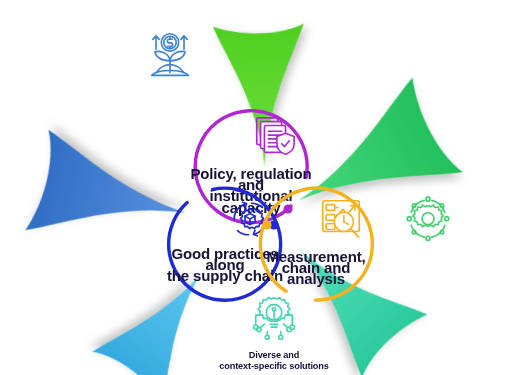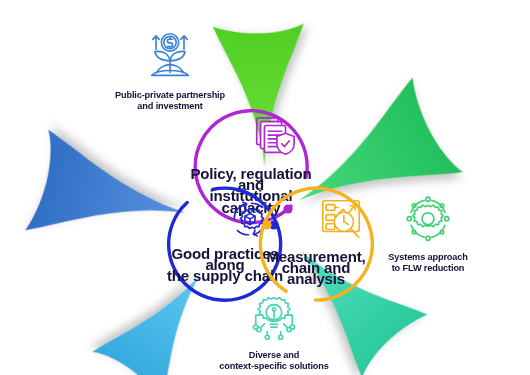--- a/index.html
+++ b/index.html
@@ -245,22 +245,20 @@
           <line x1="43.5" y1="22" x2="43.5" y2="8.5"></line>
           <polyline points="40.2,11.8 43.5,8.2 46.8,11.8"></polyline>
           <path d="M29 46 V32"></path>
           <path d="M29 34 C 20 34 14 30 13.5 24.5 C 21 23 28 27 29 34 Z"></path>
           <path d="M29 34 C 38 34 44 30 44.5 24.5 C 37 23 30 27 29 34 Z"></path>
           <path d="M15 46 C 18 40 25 38 29 38 C 33 38 40 40 43 46"></path>
           <path d="M10 49 C 14 45 22 44 29 44 C 36 44 44 45 48 49 Z"></path>
         </g>
       </svg>
     </div>
-    <div class="sat-label">Public-private partnership
-and investment</div>
   </div>
 
 
   <div class="sat" style="left:362px;top:190px;">
     <div class="sat-icon">
       <svg width="54" height="54" viewBox="0 0 56 56">
         <g fill="none" stroke="#3fcf6e" stroke-width="1.7" stroke-linecap="round" stroke-linejoin="round">
           <path d="M28 14 l2.9 1.2 2.6-1.6 2.1 2.5 3-.5 .7 3.1 3 .9 -.7 3.1 2.2 2.1 -2.2 2.1 .7 3.1 -3 .9 -.7 3.1 -3-.5 -2.1 2.5 -2.6-1.6 -2.9 1.2 -2.9-1.2 -2.6 1.6 -2.1-2.5 -3 .5 -.7-3.1 -3-.9 .7-3.1 -2.2-2.1 2.2-2.1 -.7-3.1 3-.9 .7-3.1 3 .5 2.1-2.5 2.6 1.6 Z"></path>
           <circle cx="28" cy="27.7" r="6.2"></circle>
           <path d="M10.5 21 A 19 19 0 0 1 24 8.7"></path>
@@ -271,22 +269,20 @@
           <circle cx="28" cy="48" r="2.1"></circle>
           <circle cx="8.6" cy="27.7" r="2.1"></circle>
           <circle cx="47.4" cy="27.7" r="2.1"></circle>
           <circle cx="13.5" cy="14" r="1.8"></circle>
           <circle cx="42.5" cy="14" r="1.8"></circle>
           <circle cx="13.5" cy="41.5" r="1.8"></circle>
           <circle cx="42.5" cy="41.5" r="1.8"></circle>
         </g>
       </svg>
     </div>
-    <div class="sat-label">Systems approach
-to FLW reduction</div>
   </div>
 
   <div class="sat" style="left:208px;top:288px;">
     <div class="sat-icon">
       <svg width="54" height="50" viewBox="0 0 56 52">
         <g fill="none" stroke="#45d6b0" stroke-width="1.7" stroke-linecap="round" stroke-linejoin="round">
           <path d="M28 4 l3 1.3 2.8-1.6 2.1 2.6 3.2-.5 .7 3.3 3.2 .9 -.7 3.3 2.4 2.3 -2.4 2.3 .7 3.3 -3.2 .9 -.7 3.3 -3.2-.5 -2.1 2.6 -2.8-1.6 -3 1.3 -3-1.3 -2.8 1.6 -2.1-2.6 -3.2 .5 -.7-3.3 -3.2-.9 .7-3.3 -2.4-2.3 2.4-2.3 -.7-3.3 3.2-.9 .7-3.3 3.2 .5 2.1-2.6 2.8 1.6 Z"></path>
           <path d="M28 11 a8 8 0 0 1 5 14.2 c-1 .9-1.4 1.8-1.5 3 h-7 c-.1-1.2-.5-2.1-1.5-3 a8 8 0 0 1 5-14.2 Z"></path>
           <line x1="28" y1="17.5" x2="28" y2="28.2"></line>
           <circle cx="28" cy="16" r="1.7"></circle>

